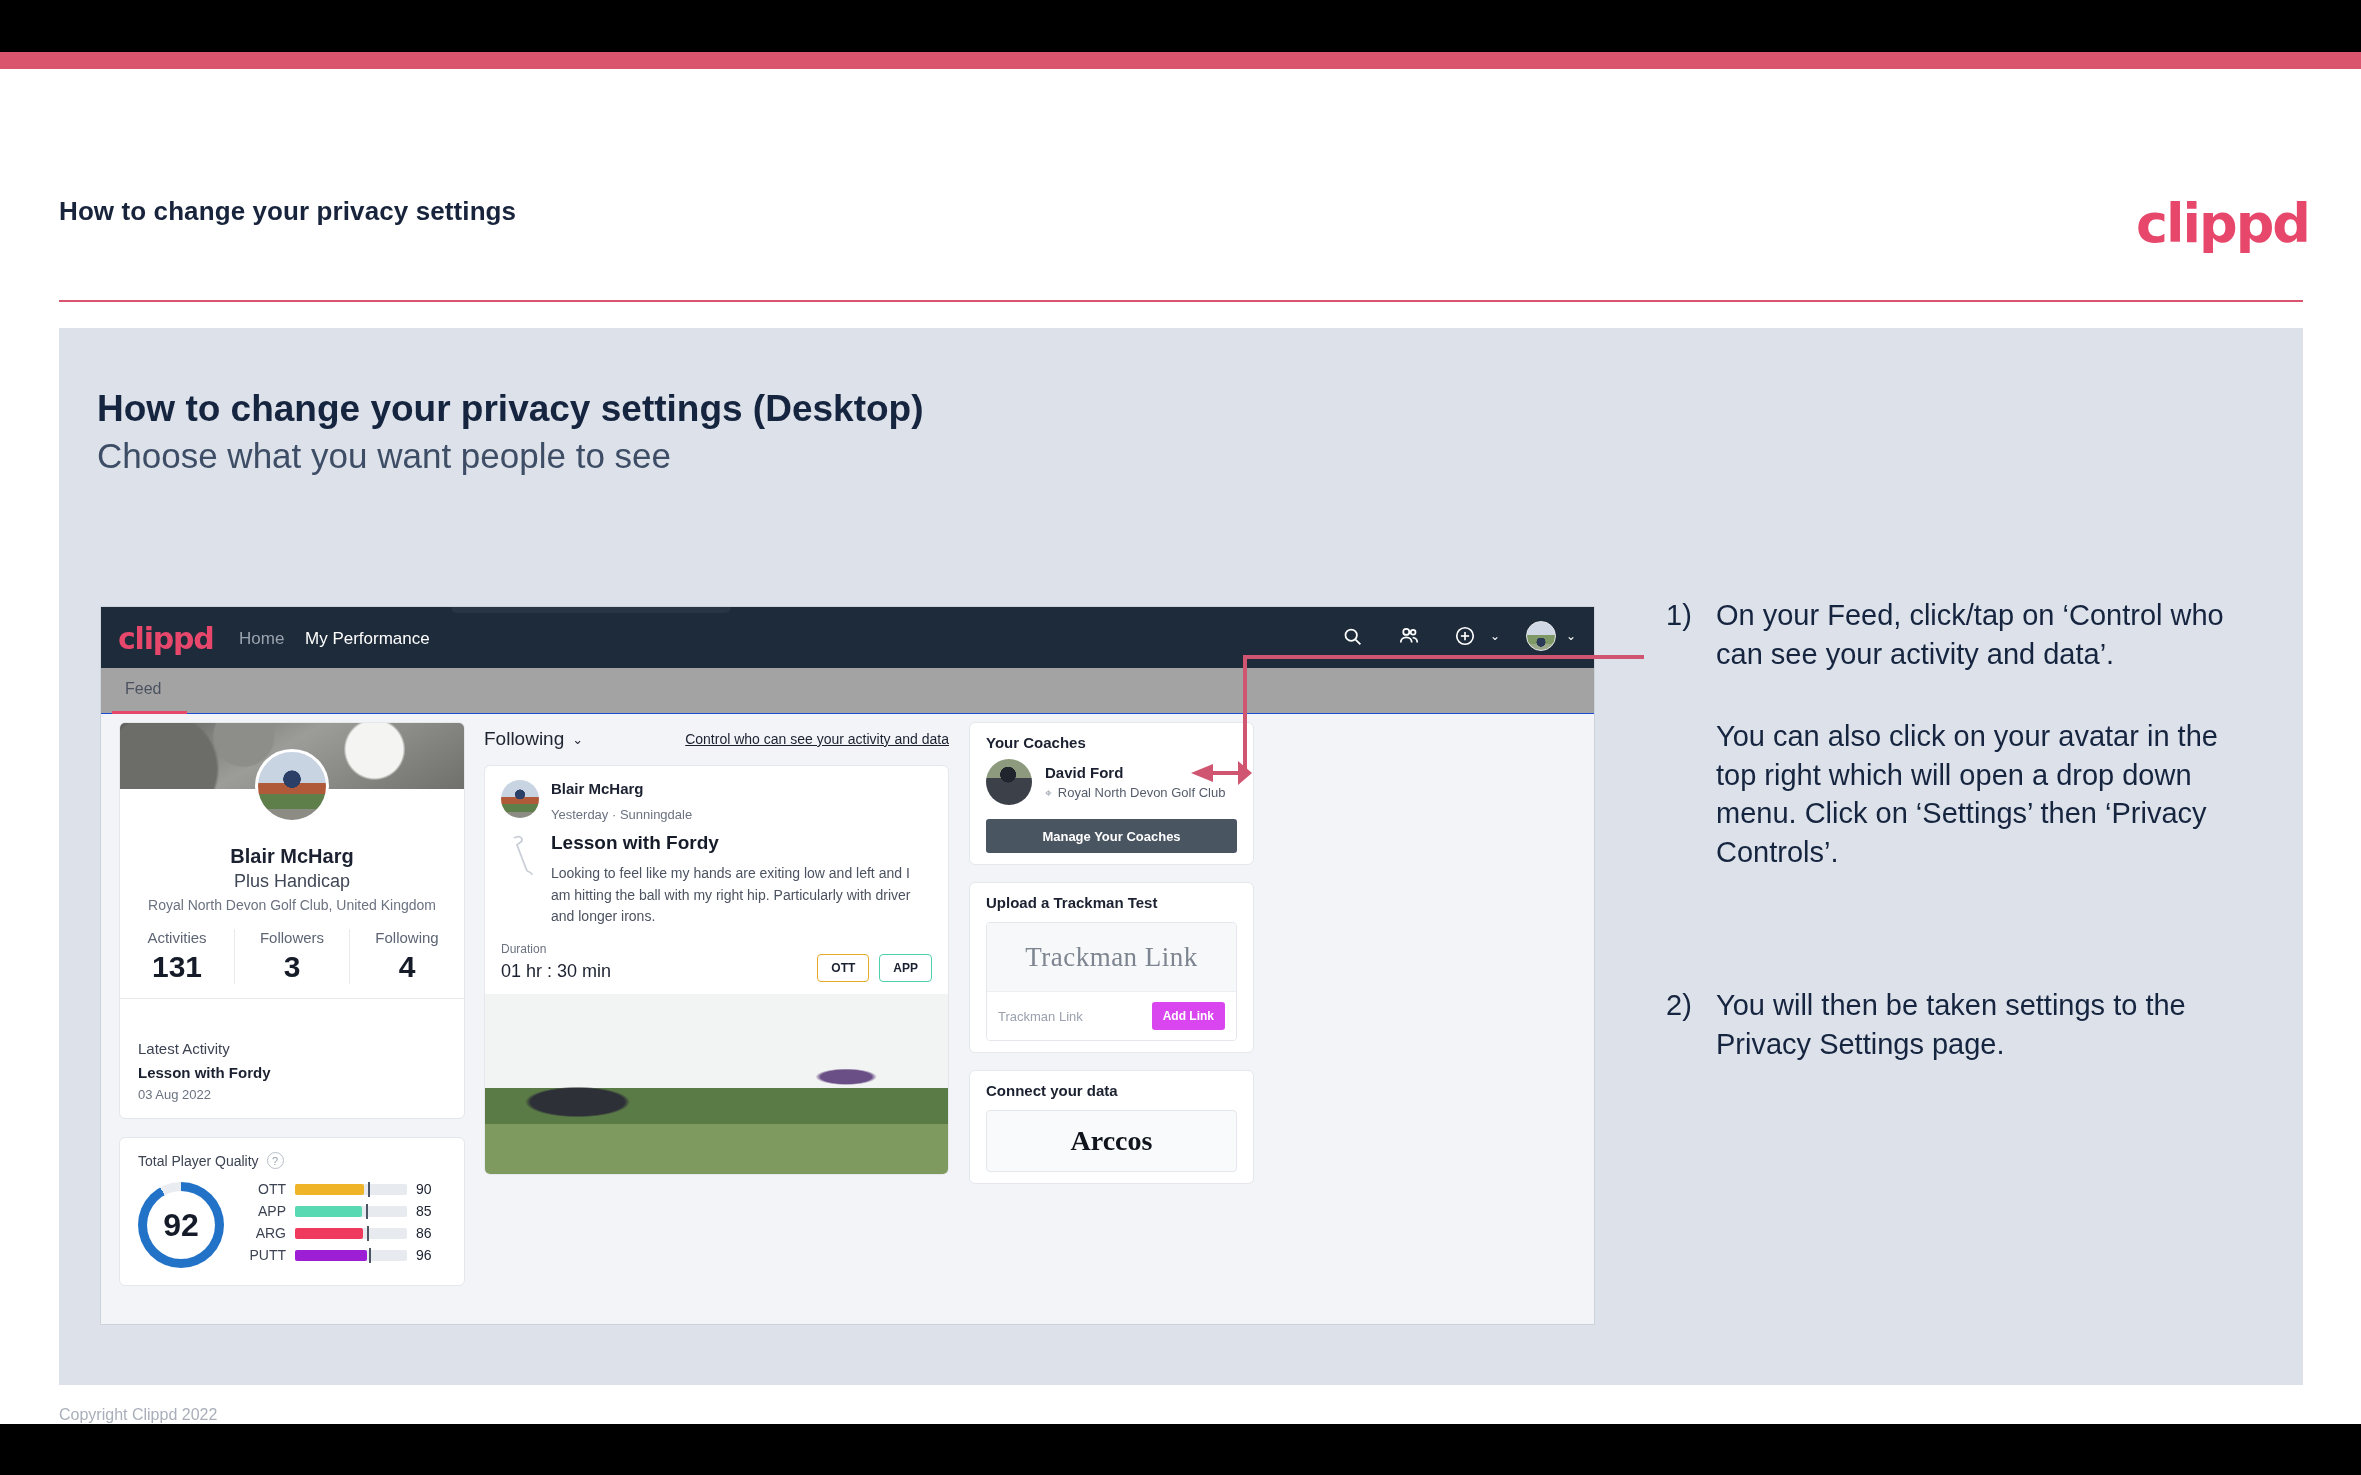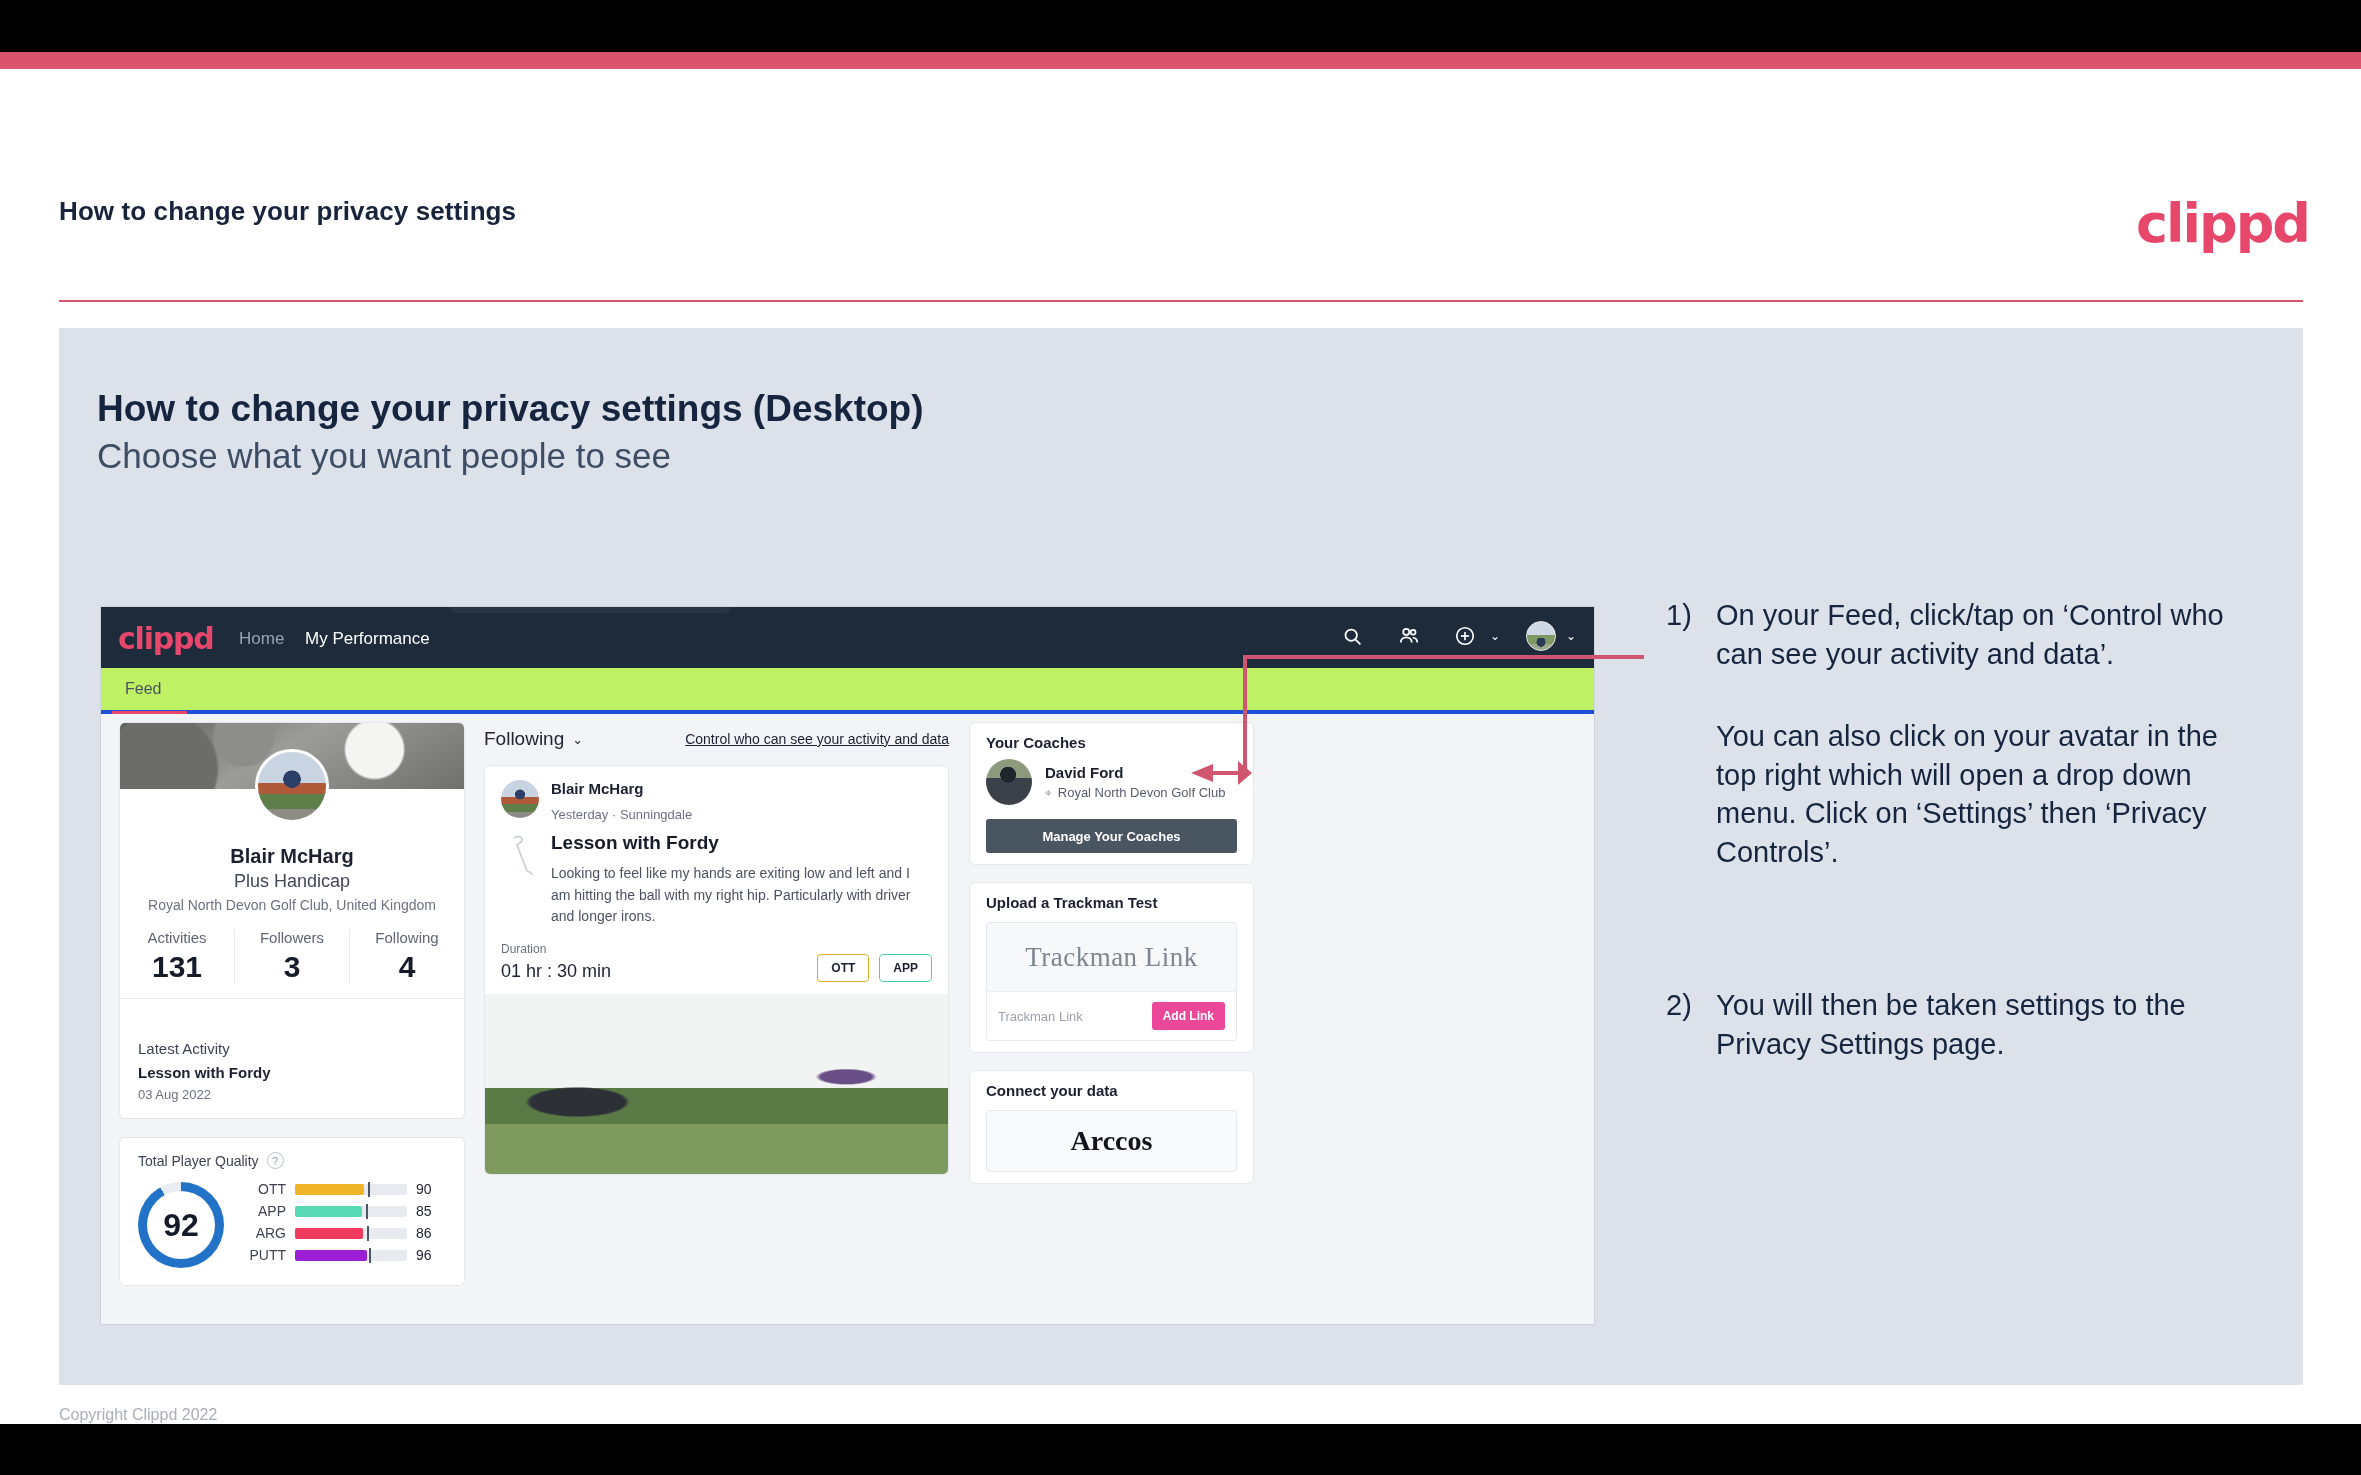--- a/index.html
+++ b/index.html
@@ -62,21 +62,21 @@
   .nicon svg { display:block; }
   .chev { font-size:12px; color:#fff; margin-left:-16px; }
   .nav-avatar {
     width:30px; height:30px; border-radius:50%;
     background:
       radial-gradient(circle at 50% 72%, #2a3a58 0 18%, rgba(0,0,0,0) 19%),
       linear-gradient(#cfd8e4 0 48%, #7f9966 48% 78%, #9aa98a 78% 100%);
     border:1px solid #e7e9ec;
   }
 
-  .tabbar { position:absolute; left:0; top:61px; width:1493px; height:46px; background:#bef264; border-bottom:4px solid #1d4ed8; }
+  .tabbar { position:absolute; left:0; top:61px; width:1493px; height:46px; background:#a3a3a3; border-bottom:1px solid #1d4ed8; }
   .tab { position:absolute; left:24px; top:12px; font-size:16px; color:#4a5260; }
   .tab-underline { position:absolute; left:11px; top:43px; width:75px; height:4px; background:#e8476c; }
 
   .app-body { position:absolute; left:0; top:107px; width:1493px; height:610px; background:#f2f4f7; }
 
   .card { background:#fff; border:1px solid #e4e7ec; border-radius:6px; }
 
   
   .col-left { position:absolute; left:18px; top:8px; width:346px; }
   .profile-cover {
@@ -169,21 +169,21 @@
   .coach-name { font-size:15px; font-weight:700; color:#1b2130; }
   .coach-club { font-size:13px; color:#555d6b; margin-top:4px; display:flex; gap:6px; align-items:center; }
   .pin { color:#9aa1ad; font-size:12px; }
   .btn-dark { margin-top:14px; width:100%; height:34px; background:#4a5562; color:#fff;
               border:none; border-radius:3px; font-size:13px; font-weight:700; font-family:inherit; }
   .tm-box { margin-top:11px; border:1px solid #e4e7ec; border-radius:4px; overflow:hidden; }
   .tm-logo { height:68px; background:#f7f8fa; display:flex; align-items:center; justify-content:center;
              font-family:"Liberation Serif", serif; font-size:27px; color:#7d8590; letter-spacing:.5px; }
   .tm-row { display:flex; align-items:center; justify-content:space-between; padding:10px 11px; background:#fff; border-top:1px solid #eceef2; }
   .tm-input { font-size:13px; color:#9aa1ad; }
-  .btn-add { background:#ec4899; color:#fff; border:none; border-radius:3px;
+  .btn-add { background:#d946ef; color:#fff; border:none; border-radius:3px;
              font-size:12px; font-weight:700; padding:7px 11px; font-family:inherit; }
   .ar-box { margin-top:11px; border:1px solid #e4e7ec; border-radius:4px; height:62px;
             background:#f9fafb; display:flex; align-items:center; justify-content:center;
             font-family:"Liberation Serif", serif; font-size:28px; font-weight:700; color:#10151d; }
 
   
   .callout { position:absolute; left:0; top:0; width:2244px; height:1057px; pointer-events:none; }
 
   
   .instr { position:absolute; left:1607px; top:268px; width:600px; }

